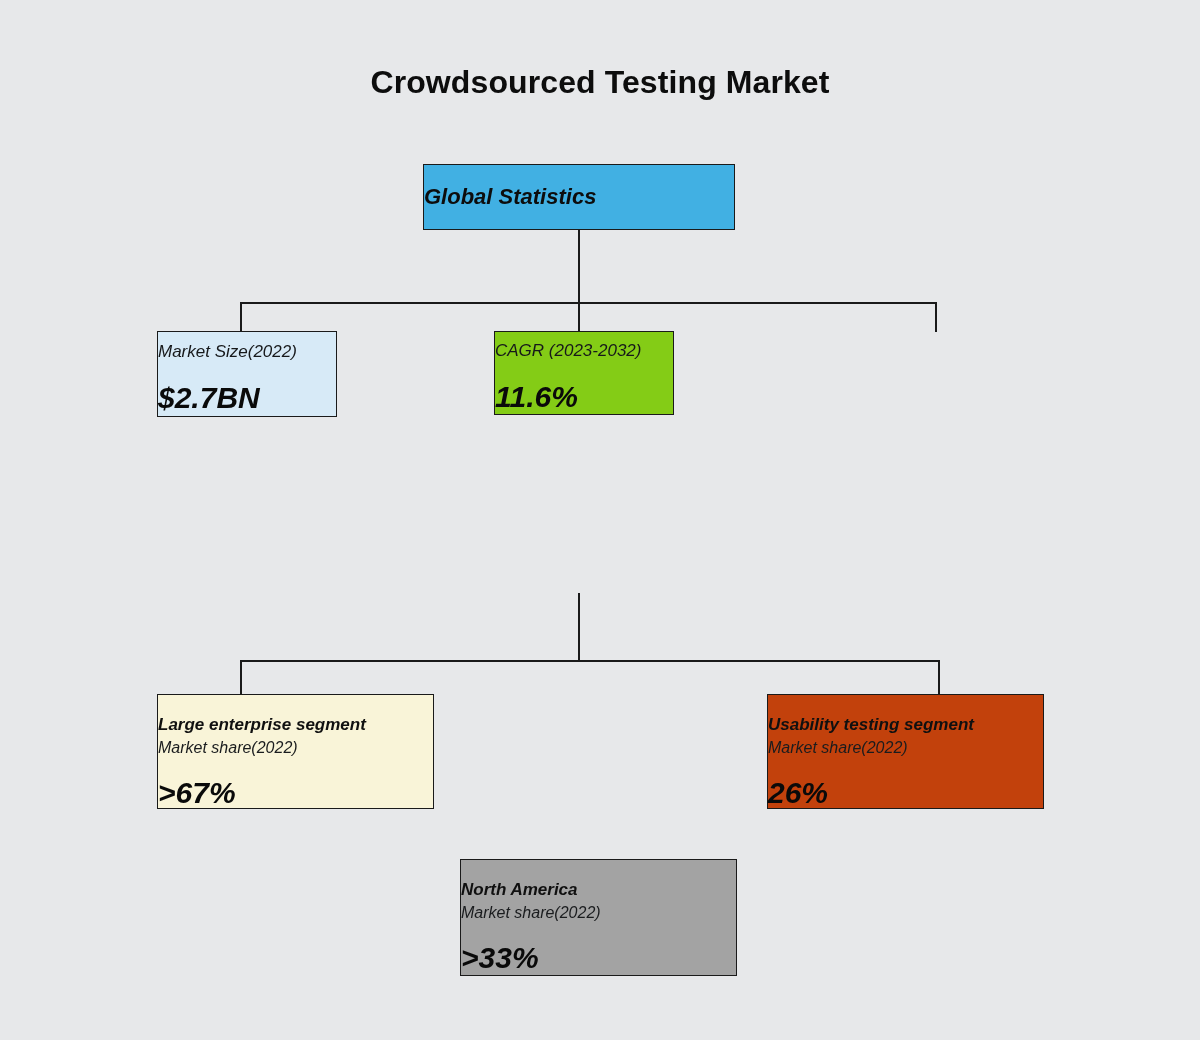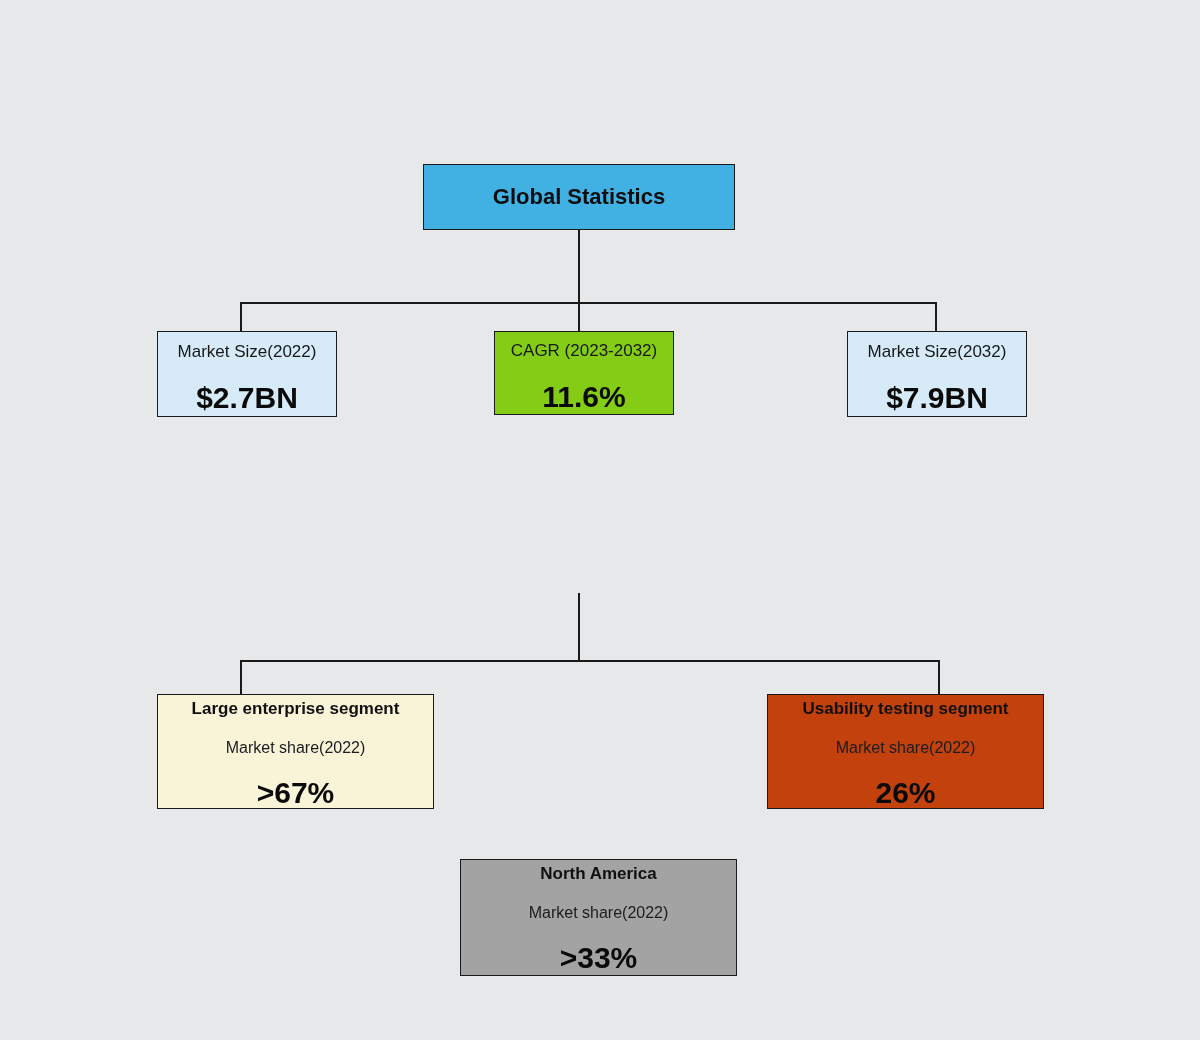--- a/index.html
+++ b/index.html
@@ -34,22 +34,22 @@
     color: #0d0d0d;
   }
 
   
   .node {
     position: absolute;
     box-sizing: border-box;
     border: 1.6px solid #1a1a1a;
     display: flex;
     flex-direction: column;
-    align-items: center;
     justify-content: center;
+    font-style: italic;
   }
 
   
   .node-root {
     font-size: 22px;
     font-weight: bold;
     color: #0d0d0d;
   }
   .node-root .node-title {
     line-height: 1;
@@ -69,34 +69,34 @@
     font-size: 30px;
     font-weight: bold;
     color: #0a0a0a;
     line-height: 1.2;
     margin-top: 19px;
   }
 
   
   .node-segment {
     justify-content: flex-start;
-    padding-top: 4px;
+    padding-top: 20px;
   }
   .node-segment .seg-name {
     font-size: 17px;
     font-weight: bold;
     color: #101010;
     line-height: 1.2;
   }
   .node-segment .seg-label {
     font-size: 16px;
     font-weight: normal;
     color: #1a1c1e;
     line-height: 1.3;
-    margin-top: 19px;
+    margin-top: 3px;
   }
   .node-segment .seg-value {
     font-size: 30px;
     font-weight: bold;
     color: #0a0a0a;
     line-height: 1.2;
     margin-top: 16px;
   }
 
   
@@ -105,20 +105,21 @@
     background: #1a1a1a;
   }
   .line-v { width: 1.6px; }
   .line-h { height: 1.6px; }
 </style>
 </head>
 <body>
 
 <div id="canvas">
 
+  <div class="chart-title">Crowdsourced Testing Market</div>
 
   <div class="line line-v" style="left:578px; top:229px; height:74px;"></div>
 
   <div class="line line-h" style="left:240px; top:302px; width:696px;"></div>
 
   <div class="line line-v" style="left:240px; top:302px; height:30px;"></div>
   <div class="line line-v" style="left:578px; top:302px; height:30px;"></div>
   <div class="line line-v" style="left:935px; top:302px; height:30px;"></div>
 
   <div class="node node-root" style="left:423px; top:164px; width:312px; height:66px; background:#41b0e3;">
@@ -128,24 +129,20 @@
   <div class="node node-stat" style="left:157px; top:331px; width:180px; height:86px; background:#d7eaf7;">
     <div class="stat-label">Market Size(2022)</div>
     <div class="stat-value">$2.7BN</div>
   </div>
 
   <div class="node node-stat" style="left:494px; top:331px; width:180px; height:84px; background:#84cc16;">
     <div class="stat-label">CAGR (2023-2032)</div>
     <div class="stat-value">11.6%</div>
   </div>
 
-  <div class="node node-stat" style="left:847px; top:331px; width:180px; height:86px; background:#d7eaf7;">
-    <div class="stat-label">Market Size(2032)</div>
-    <div class="stat-value">$7.9BN</div>
-  </div>
 
   <div class="line line-v" style="left:578px; top:593px; height:69px;"></div>
   <div class="line line-h" style="left:240px; top:660px; width:700px;"></div>
   <div class="line line-v" style="left:240px; top:660px; height:35px;"></div>
   <div class="line line-v" style="left:938px; top:660px; height:35px;"></div>
 
 
   <div class="node node-segment" style="left:157px; top:694px; width:277px; height:115px; background:#f9f4d8;">
     <div class="seg-name">Large enterprise segment</div>
     <div class="seg-label">Market share(2022)</div>

